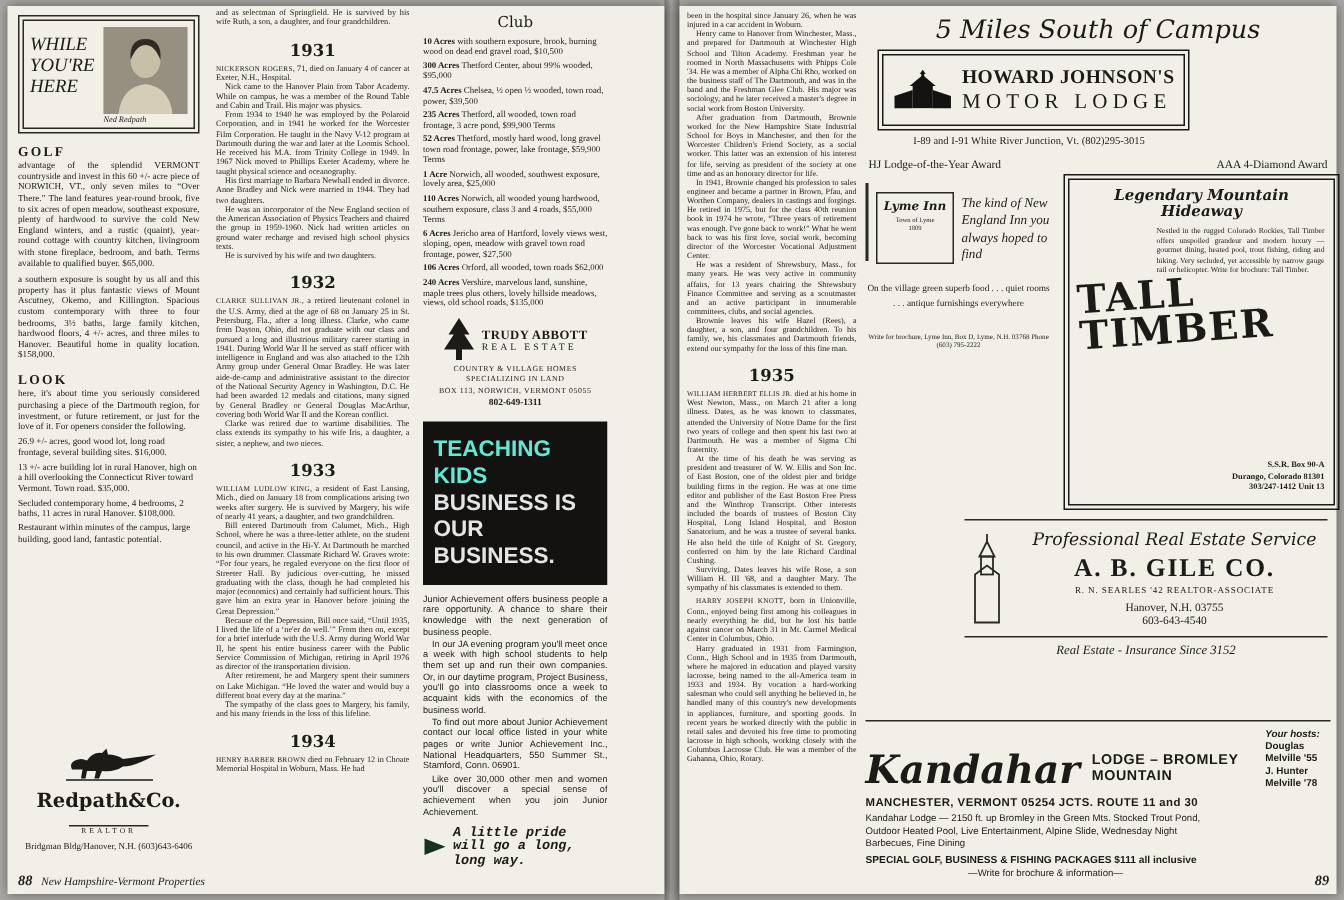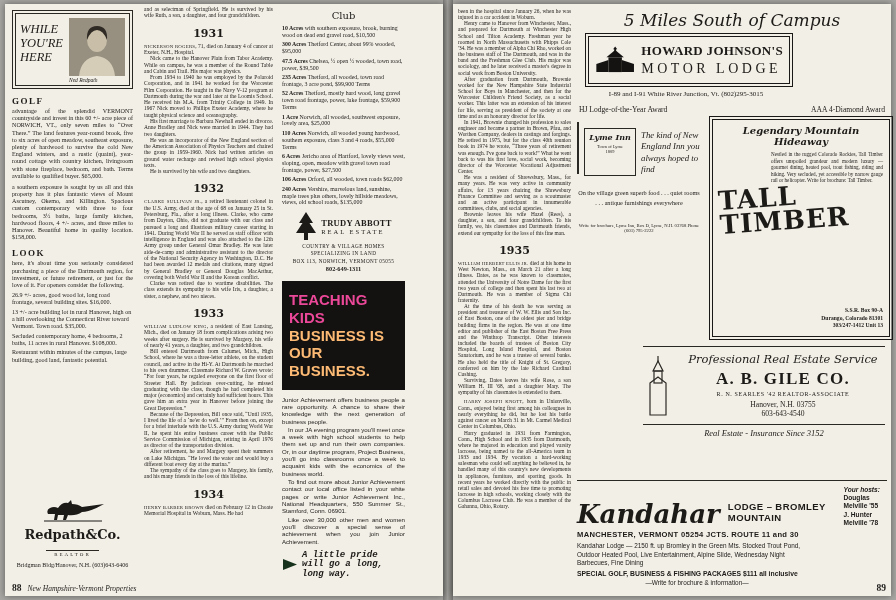--- a/index.html
+++ b/index.html
@@ -33,39 +33,39 @@
   .pb-photo{width:56px;height:58px;overflow:hidden;background:#978f80;}
   .pb-cap{font-style:italic;font-size:5.5px;margin-top:1px;text-align:left;}
   .sect-h{font-weight:bold;font-size:9px;letter-spacing:1.5px;margin:7px 0 2px;}
   .colA .bt{font-size:6.1px;line-height:1.18;}
   .spacerA{flex:1;}
   .logo-wrap{text-align:center;}
   .logo-name{font-family:"DejaVu Serif",serif;font-weight:bold;font-size:13px;margin-top:1px;}
   .logo-realtor{font-size:5px;letter-spacing:2px;border-top:.8px solid #2a2823;display:inline-block;padding:1px 8px 0;margin-top:1px;}
   .logo-addr{font-size:6px;margin-top:2px;}
   .pfoot{position:absolute;left:7px;bottom:3px;display:flex;align-items:baseline;gap:6px;}
-  .pn{font-weight:bold;font-size:9.5px;}
+  .pn{font-weight:bold;font-size:9.5px;font-style:italic;}
   .pfoot-it{font-style:italic;font-size:7.5px;}
 
   
   .land-h{font-family:"DejaVu Serif",serif;font-size:10px;text-align:center;margin-bottom:4px;}
   .li{font-size:5.9px;line-height:1.15;margin:0 0 2.8px;text-align:left;}
   .lb{font-weight:bold;}
   .abbott{text-align:center;margin-top:5px;}
   .ab-row{display:flex;justify-content:center;align-items:center;gap:4px;}
   .ab-name{font-weight:bold;font-size:8.5px;letter-spacing:.3px;text-align:left;}
   .ab-re{font-size:6.5px;letter-spacing:2px;text-align:left;}
   .ab-small{font-size:5.2px;letter-spacing:.4px;margin-top:1.5px;}
   .ab-phone{font-weight:bold;font-size:6.3px;margin-top:1.5px;}
 
   
   .ja-black{background:#131210;padding:10px 7px;margin:9px 0 6px;}
   .ja-line{font-family:"Liberation Sans",sans-serif;font-weight:bold;font-size:15px;line-height:1.18;}
-  .ja-line.w{color:#ec4899;}
-  .ja-line.g{color:#fdba74;}
+  .ja-line.w{color:#5eead4;}
+  .ja-line.g{color:#e5e5e5;}
   .ja-body{font-family:"Liberation Sans",sans-serif;font-size:6.1px;line-height:1.2;text-align:justify;}
   .jp{margin:0 0 1px;}
   .jp.ind{text-indent:6px;}
   .ja-tag{display:flex;align-items:center;gap:4px;margin-top:6px;}
   .ja-tagtext{font-family:Liberation Mono, monospace;font-weight:bold;font-style:italic;font-size:9px;line-height:1.05;width:86px;}
 
   
   .colR{position:absolute;left:5px;top:4px;width:113px;height:584px;overflow:hidden;}
   .colR .bt{font-size:5.4px;}
   .ads{position:absolute;left:124px;top:0;width:312px;height:592px;}

